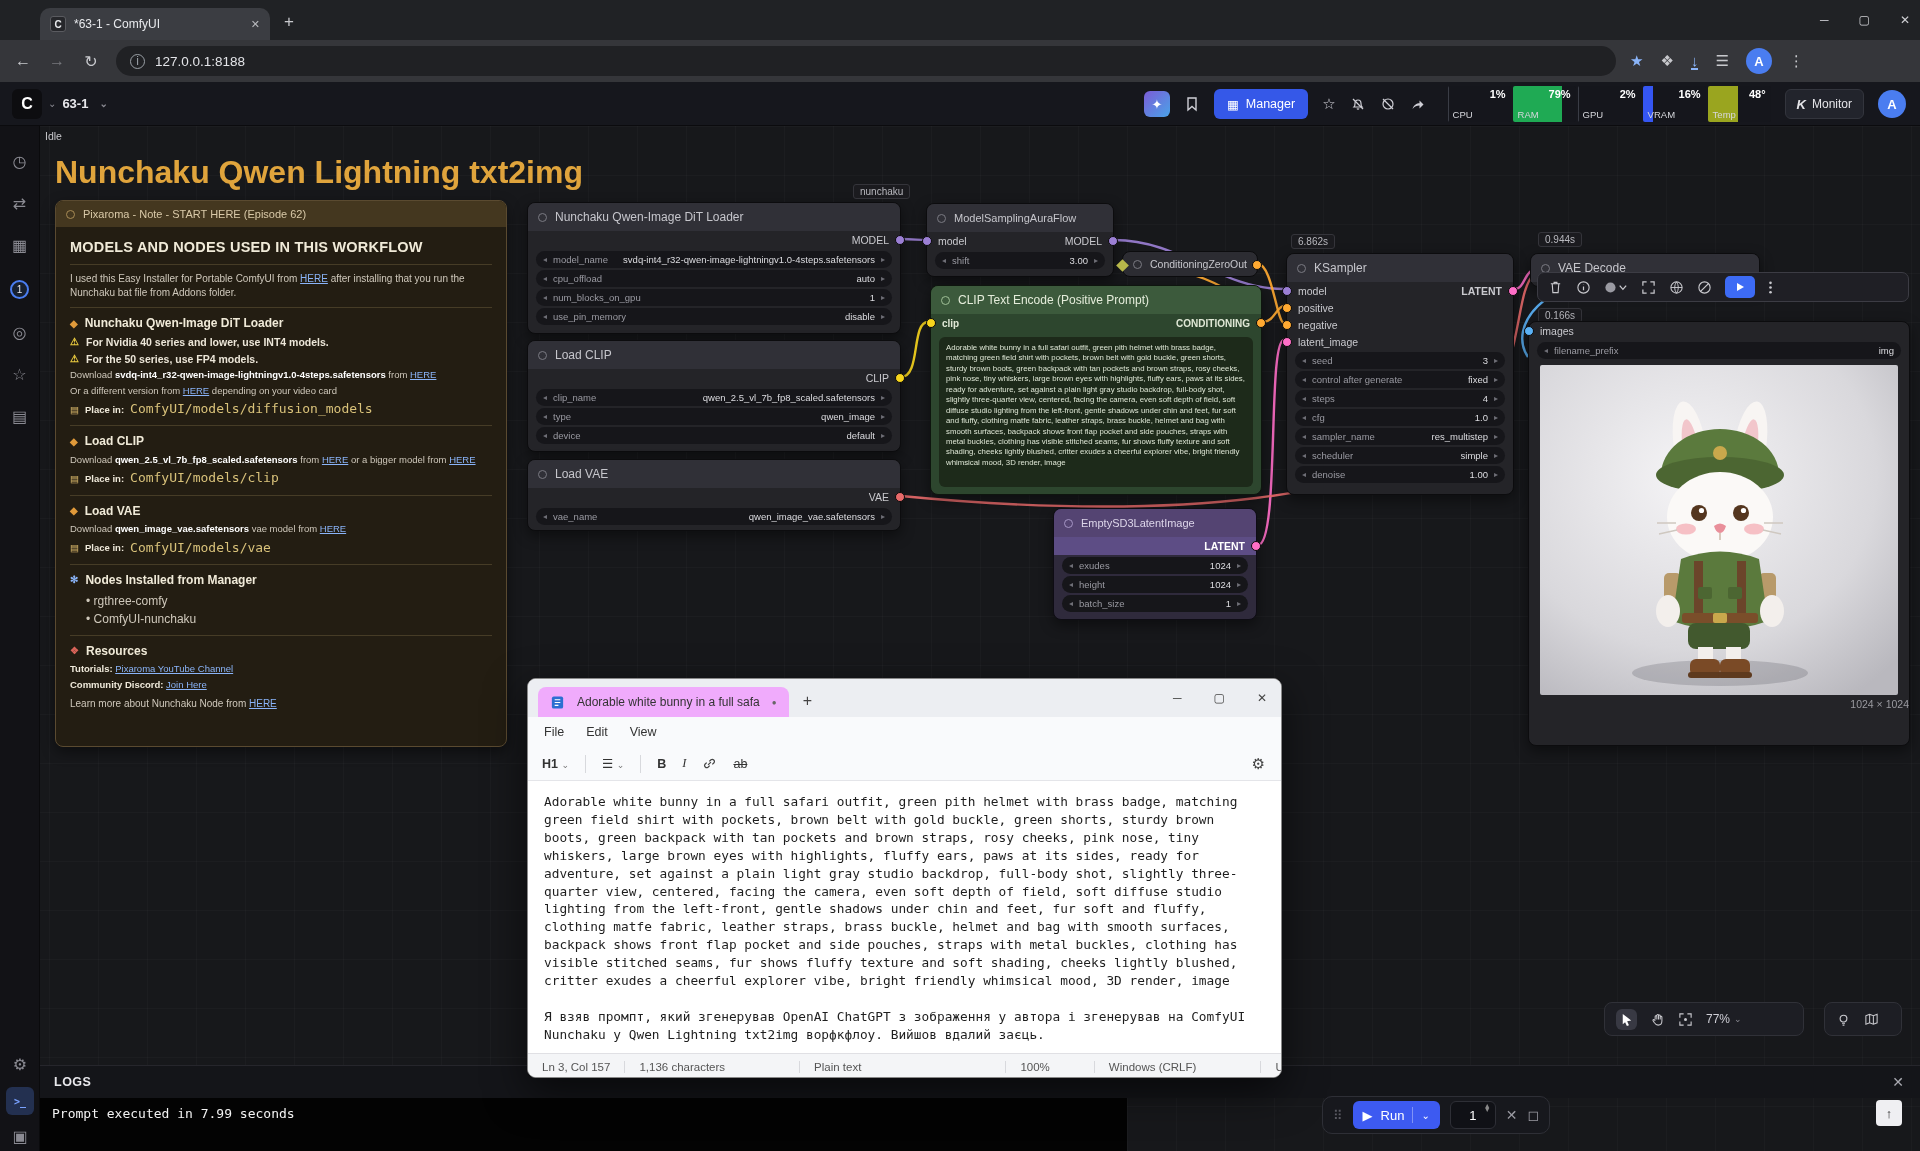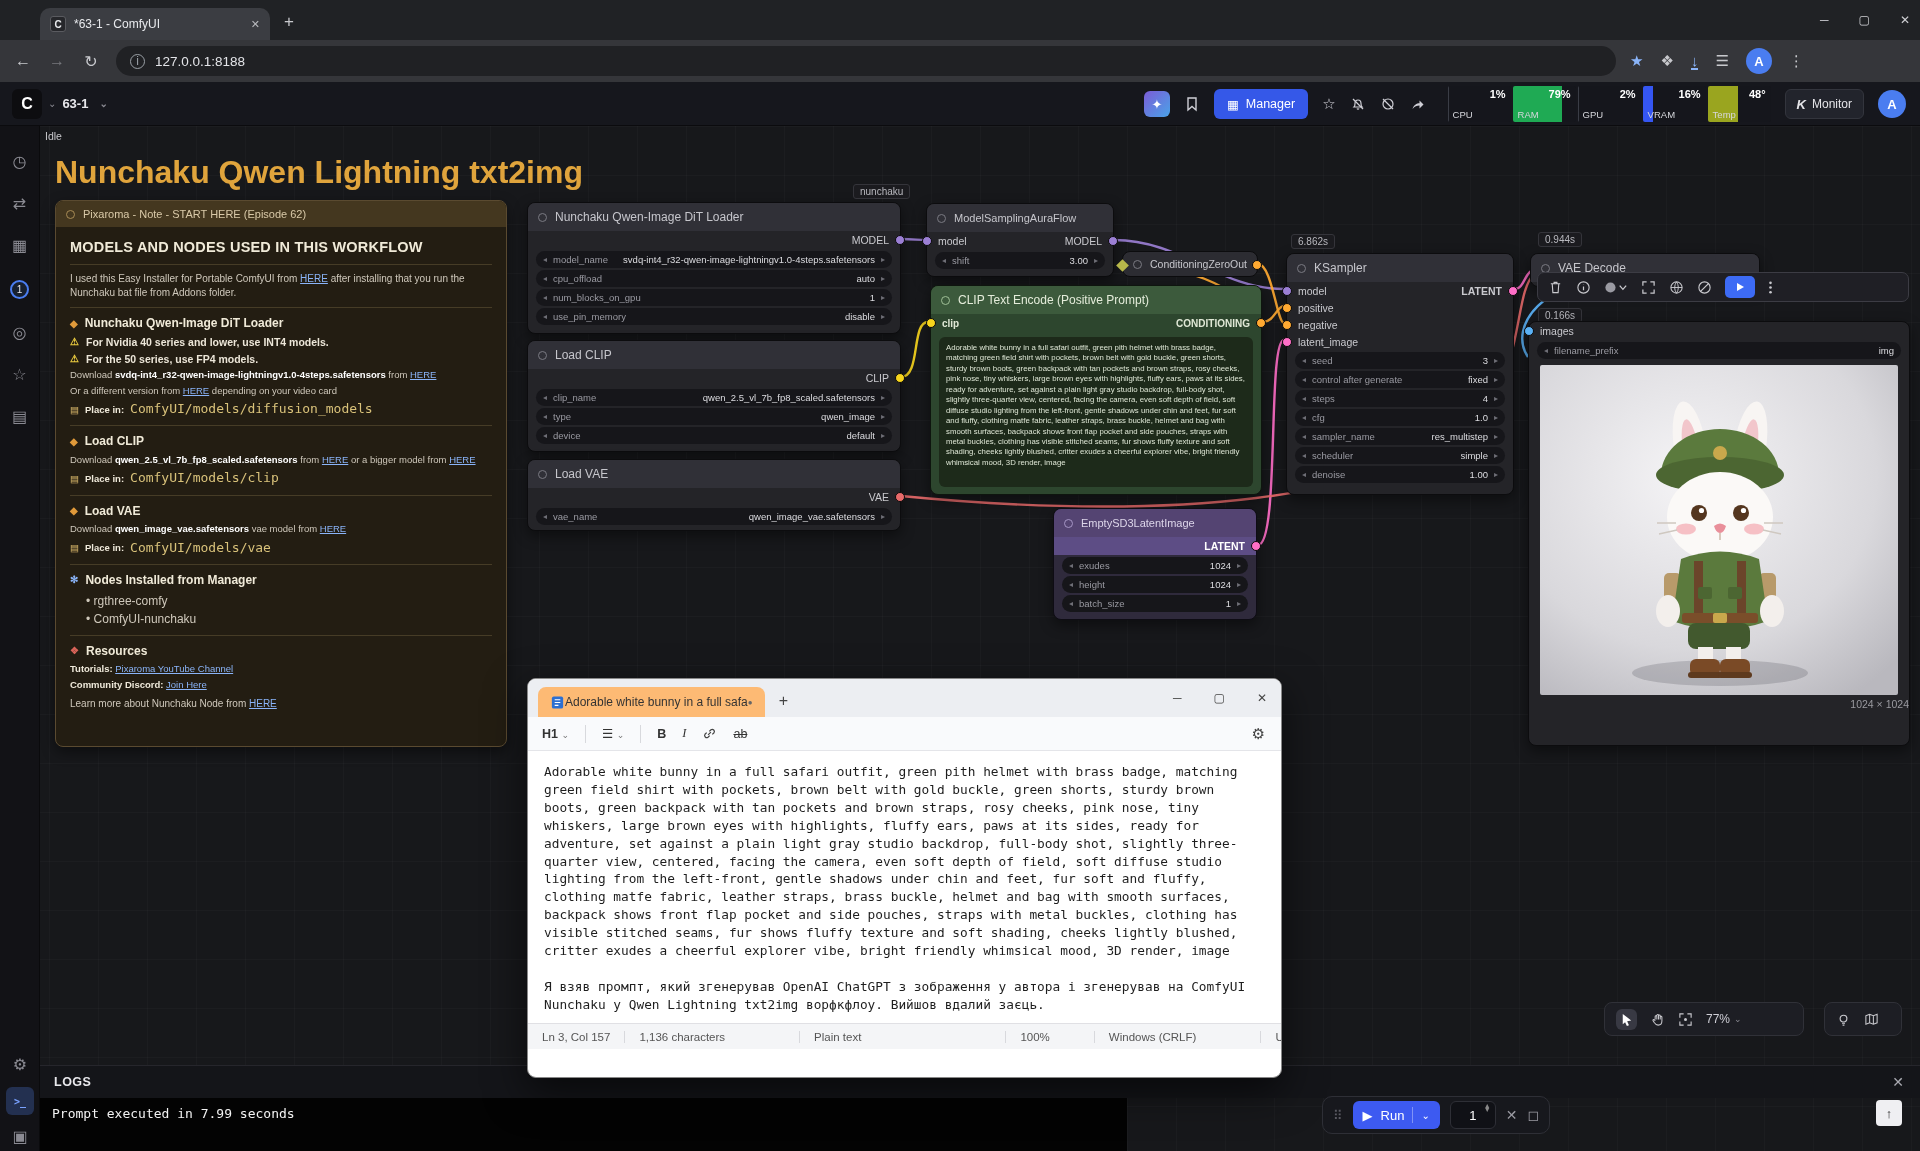--- a/index.html
+++ b/index.html
@@ -101,21 +101,21 @@
 
 .sel-toolbar{position:absolute;left:1537px;top:146px;width:372px;height:30px;background:#1f1f25;border:1px solid #3c3c44;border-radius:7px;display:flex;align-items:center;gap:13px;padding:0 10px;z-index:3}
 .st-ic{display:flex;align-items:center}
 .st-play{width:30px;height:22px;background:#3d6bf5;border-radius:5px;display:flex;align-items:center;justify-content:center}
 
 .img-box{margin:6px auto 2px auto;width:358px;height:330px;border-radius:2px;overflow:hidden}
 .img-caption{text-align:right;color:#9a9aa0;font-size:10.5px;margin-top:3px}
 
 .notepad{position:absolute;left:527px;top:552px;width:755px;height:400px;background:#fff;border-radius:9px;box-shadow:0 14px 40px rgba(0,0,0,.6);z-index:10;overflow:hidden;border:1px solid #888}
 .np-titlebar{height:38px;background:#eceef2;display:flex;align-items:center;position:relative}
-.np-tab{margin-left:10px;margin-top:8px;height:30px;background:#fdba74;border-radius:8px 8px 0 0;display:flex;align-items:center;gap:0;padding:0 12px;font-size:12px;color:#333;max-width:260px}
+.np-tab{margin-left:10px;margin-top:8px;height:30px;background:#f0abfc;border-radius:8px 8px 0 0;display:flex;align-items:center;gap:12px;padding:0 12px;font-size:12px;color:#333;max-width:260px}
 .np-dirty{color:#666;font-size:8px}
 .np-plus{margin-left:14px;margin-top:6px;color:#444;font-size:16px}
 .np-winctrl{position:absolute;right:14px;top:0;height:38px;display:flex;align-items:center;gap:32px;color:#444;font-size:12px}
 .np-menubar{height:30px;background:#f9fafc;display:flex;align-items:center;gap:22px;padding:0 16px;font-size:12.5px;color:#333}
 .np-toolbar{height:34px;background:#f9fafc;border-bottom:1px solid #e4e5e9;display:flex;align-items:center;gap:16px;padding:0 14px;font-size:12.5px;color:#333;position:relative}
 .np-sep{width:1px;height:18px;background:#d8d9dd}
 .np-gear{position:absolute;right:16px;color:#444;font-size:15px}
 .np-text{height:272px;padding:12px 16px;font-family:"DejaVu Sans Mono",monospace;font-size:12.8px;line-height:1.4;color:#1e1e1e;overflow:hidden;background:#fff}
 .np-status{height:26px;background:#f4f5f7;border-top:1px solid #e0e0e4;display:flex;align-items:center;font-size:11.5px;color:#555}
 .np-status span{padding:0 14px;border-left:1px solid #d8d9dd;white-space:nowrap}
@@ -696,20 +696,25 @@
         <span style="white-space:nowrap;overflow:hidden;text-overflow:ellipsis">Adorable white bunny in a full safa</span>
         <span class="np-dirty">●</span>
       </div>
       <span class="np-plus">+</span>
       <div class="np-winctrl">
         <span>─</span>
         <span>▢</span>
         <span>✕</span>
       </div>
     </div>
+    <div class="np-menubar">
+      <span>File</span>
+      <span>Edit</span>
+      <span>View</span>
+    </div>
     <div class="np-toolbar">
       <span><b>H1</b> <span style="font-size:9px;color:#777">⌄</span></span>
       <span class="np-sep"></span>
       <span>☰ <span style="font-size:9px;color:#777">⌄</span></span>
       <span class="np-sep"></span>
       <b>B</b>
       <i style="font-family:'Liberation Serif',serif">I</i>
       <span>
           <svg class="mi" width="15" height="15" viewBox="0 0 16 16">
             <path d="M6.5 9.5l3-3M5 7L3.2 8.8a2.3 2.3 0 003.2 3.2L8.2 10.2M7.8 5.8L9.6 4a2.3 2.3 0 013.2 3.2L11 8.9" stroke="#444" fill="none" stroke-width="1.3"></path>

